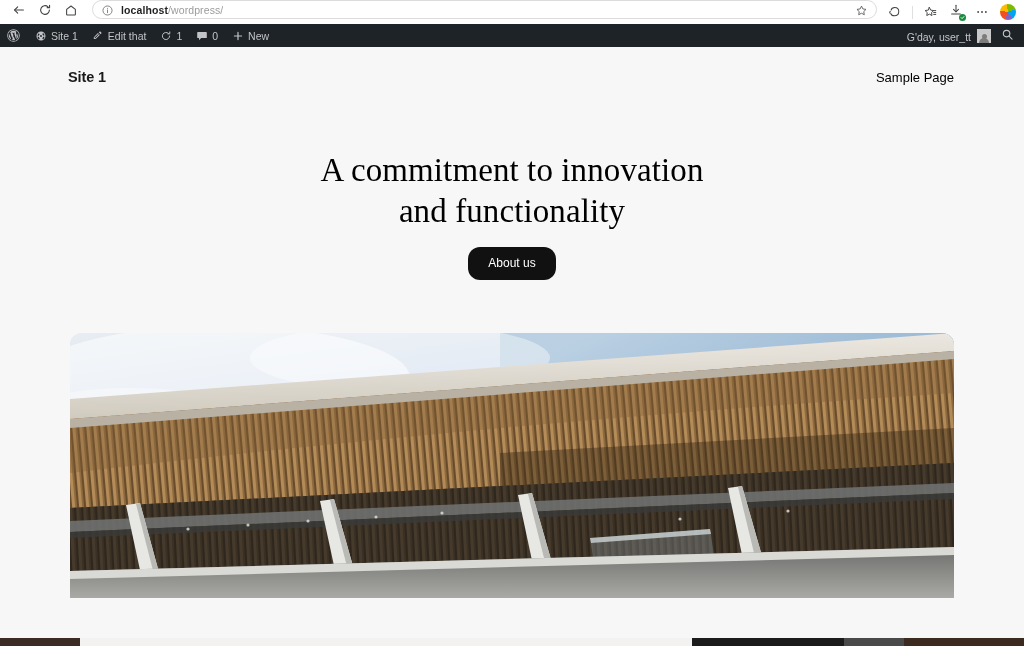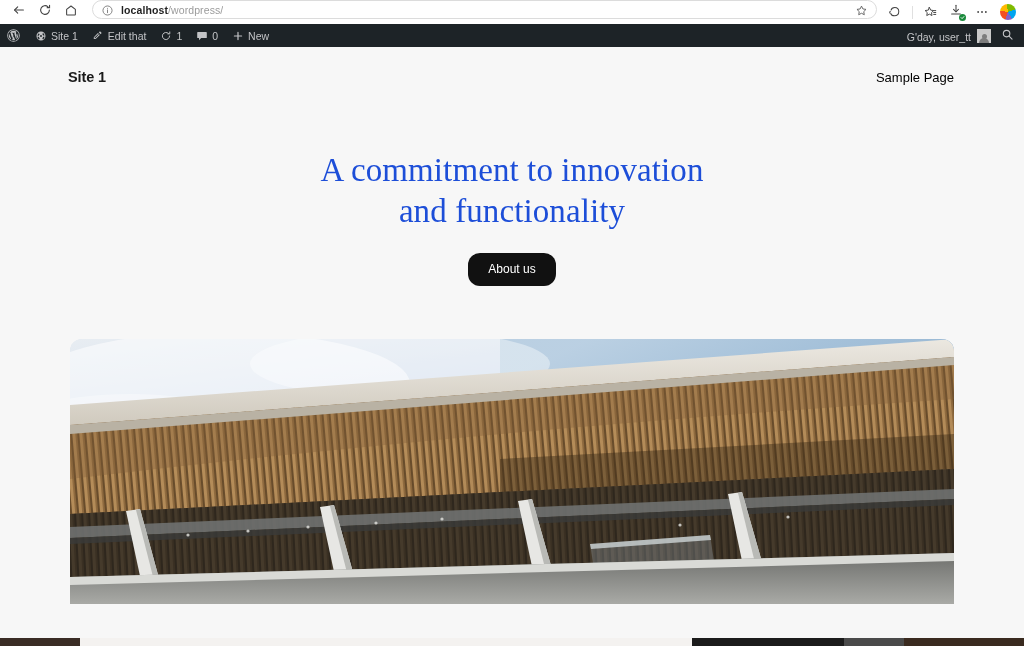--- a/index.html
+++ b/index.html
@@ -201,35 +201,35 @@
 
   .hero {
     text-align: center;
     padding-top: 57px;
   }
   .hero-title {
     font-family: "Liberation Serif", "DejaVu Serif", serif;
     font-size: 33px;
     font-weight: 400;
     line-height: 1.25;
-    color: #1d4ed8;
+    color: #000000;
     letter-spacing: 0.1px;
   }
   .hero-desc {
     margin-top: 17px;
     font-size: 12.8px;
     line-height: 1.45;
     color: #2b2b2b;
     max-width: 372px;
     margin-left: auto;
     margin-right: auto;
   }
   .hero-btn {
     display: inline-block;
-    margin-top: 20px;
+    margin-top: 14px;
     background: #111111;
     color: #ffffff;
     font-size: 12px;
     padding: 9px 20px 10px;
     border-radius: 12px;
     border: none;
     font-family: "Liberation Sans", sans-serif;
     cursor: pointer;
   }
 

